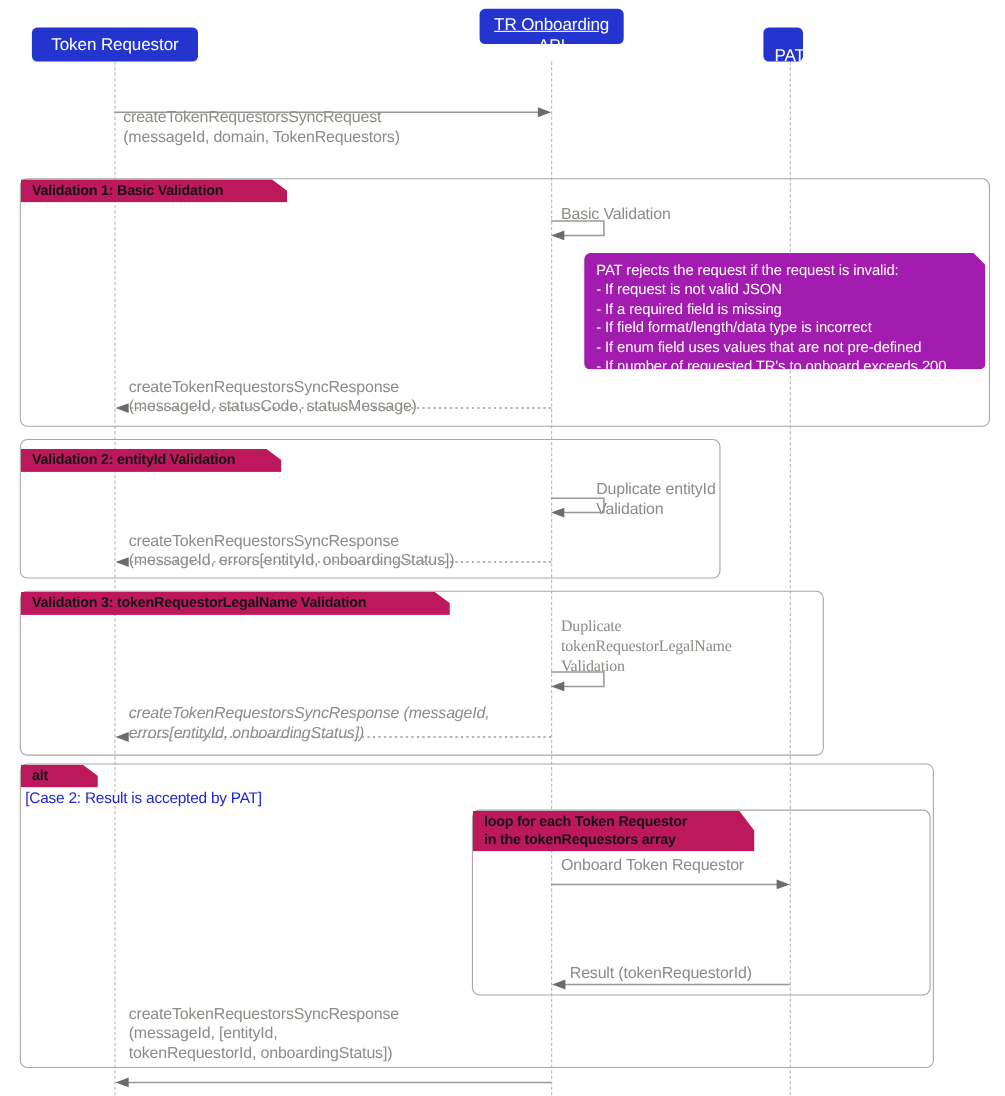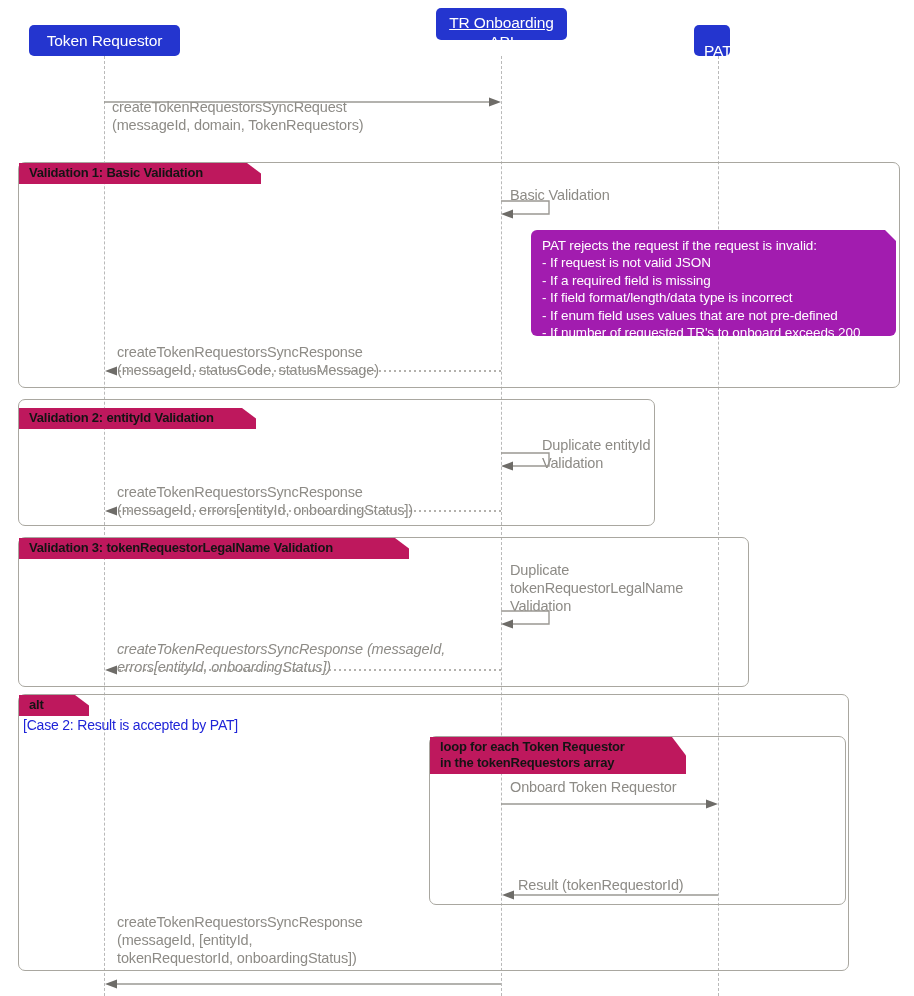--- a/index.html
+++ b/index.html
@@ -157,21 +157,21 @@
   <div class="msg-label" style="left:117px; top:483px;">createTokenRequestorsSyncResponse
 (messageId, errors[entityId, onboardingStatus])</div>
   <svg class="arrow-svg" style="left:104px; top:505px; width:398px; height:12px;" viewBox="0 0 398 12">
     <line x1="10" y1="6" x2="397" y2="6" stroke="#9a9893" stroke-width="1.4" stroke-dasharray="2,3"></line>
     <polygon points="1,6 13,1.5 13,10.5" fill="#6e6c68"></polygon>
   </svg>
 
   <div class="fragment" style="left:18px; top:537px; width:731px; height:150px;"></div>
   <div class="frag-label" style="left:19px; top:538px; width:390px; height:21px;">Validation 3: tokenRequestorLegalName Validation</div>
 
-  <div class="msg-label" style="left:510px; top:561px;">Duplicate
+  <div class="msg-label" style="left:510px; top:561px;font-family:Liberation Serif, serif;">Duplicate
 tokenRequestorLegalName
 Validation</div>
   <svg class="arrow-svg" style="left:500px; top:608px; width:60px; height:22px;" viewBox="0 0 60 22">
     <path d="M1,3 L49,3 L49,16 L12,16" fill="none" stroke="#9a9893" stroke-width="1.4"></path>
     <polygon points="1,16 13,11.5 13,20.5" fill="#6e6c68"></polygon>
   </svg>
 
   <div class="msg-label" style="left:117px; top:640px;font-style:italic;">createTokenRequestorsSyncResponse (messageId,
 errors[entityId, onboardingStatus])</div>
   <svg class="arrow-svg" style="left:104px; top:664px; width:398px; height:12px;" viewBox="0 0 398 12">

